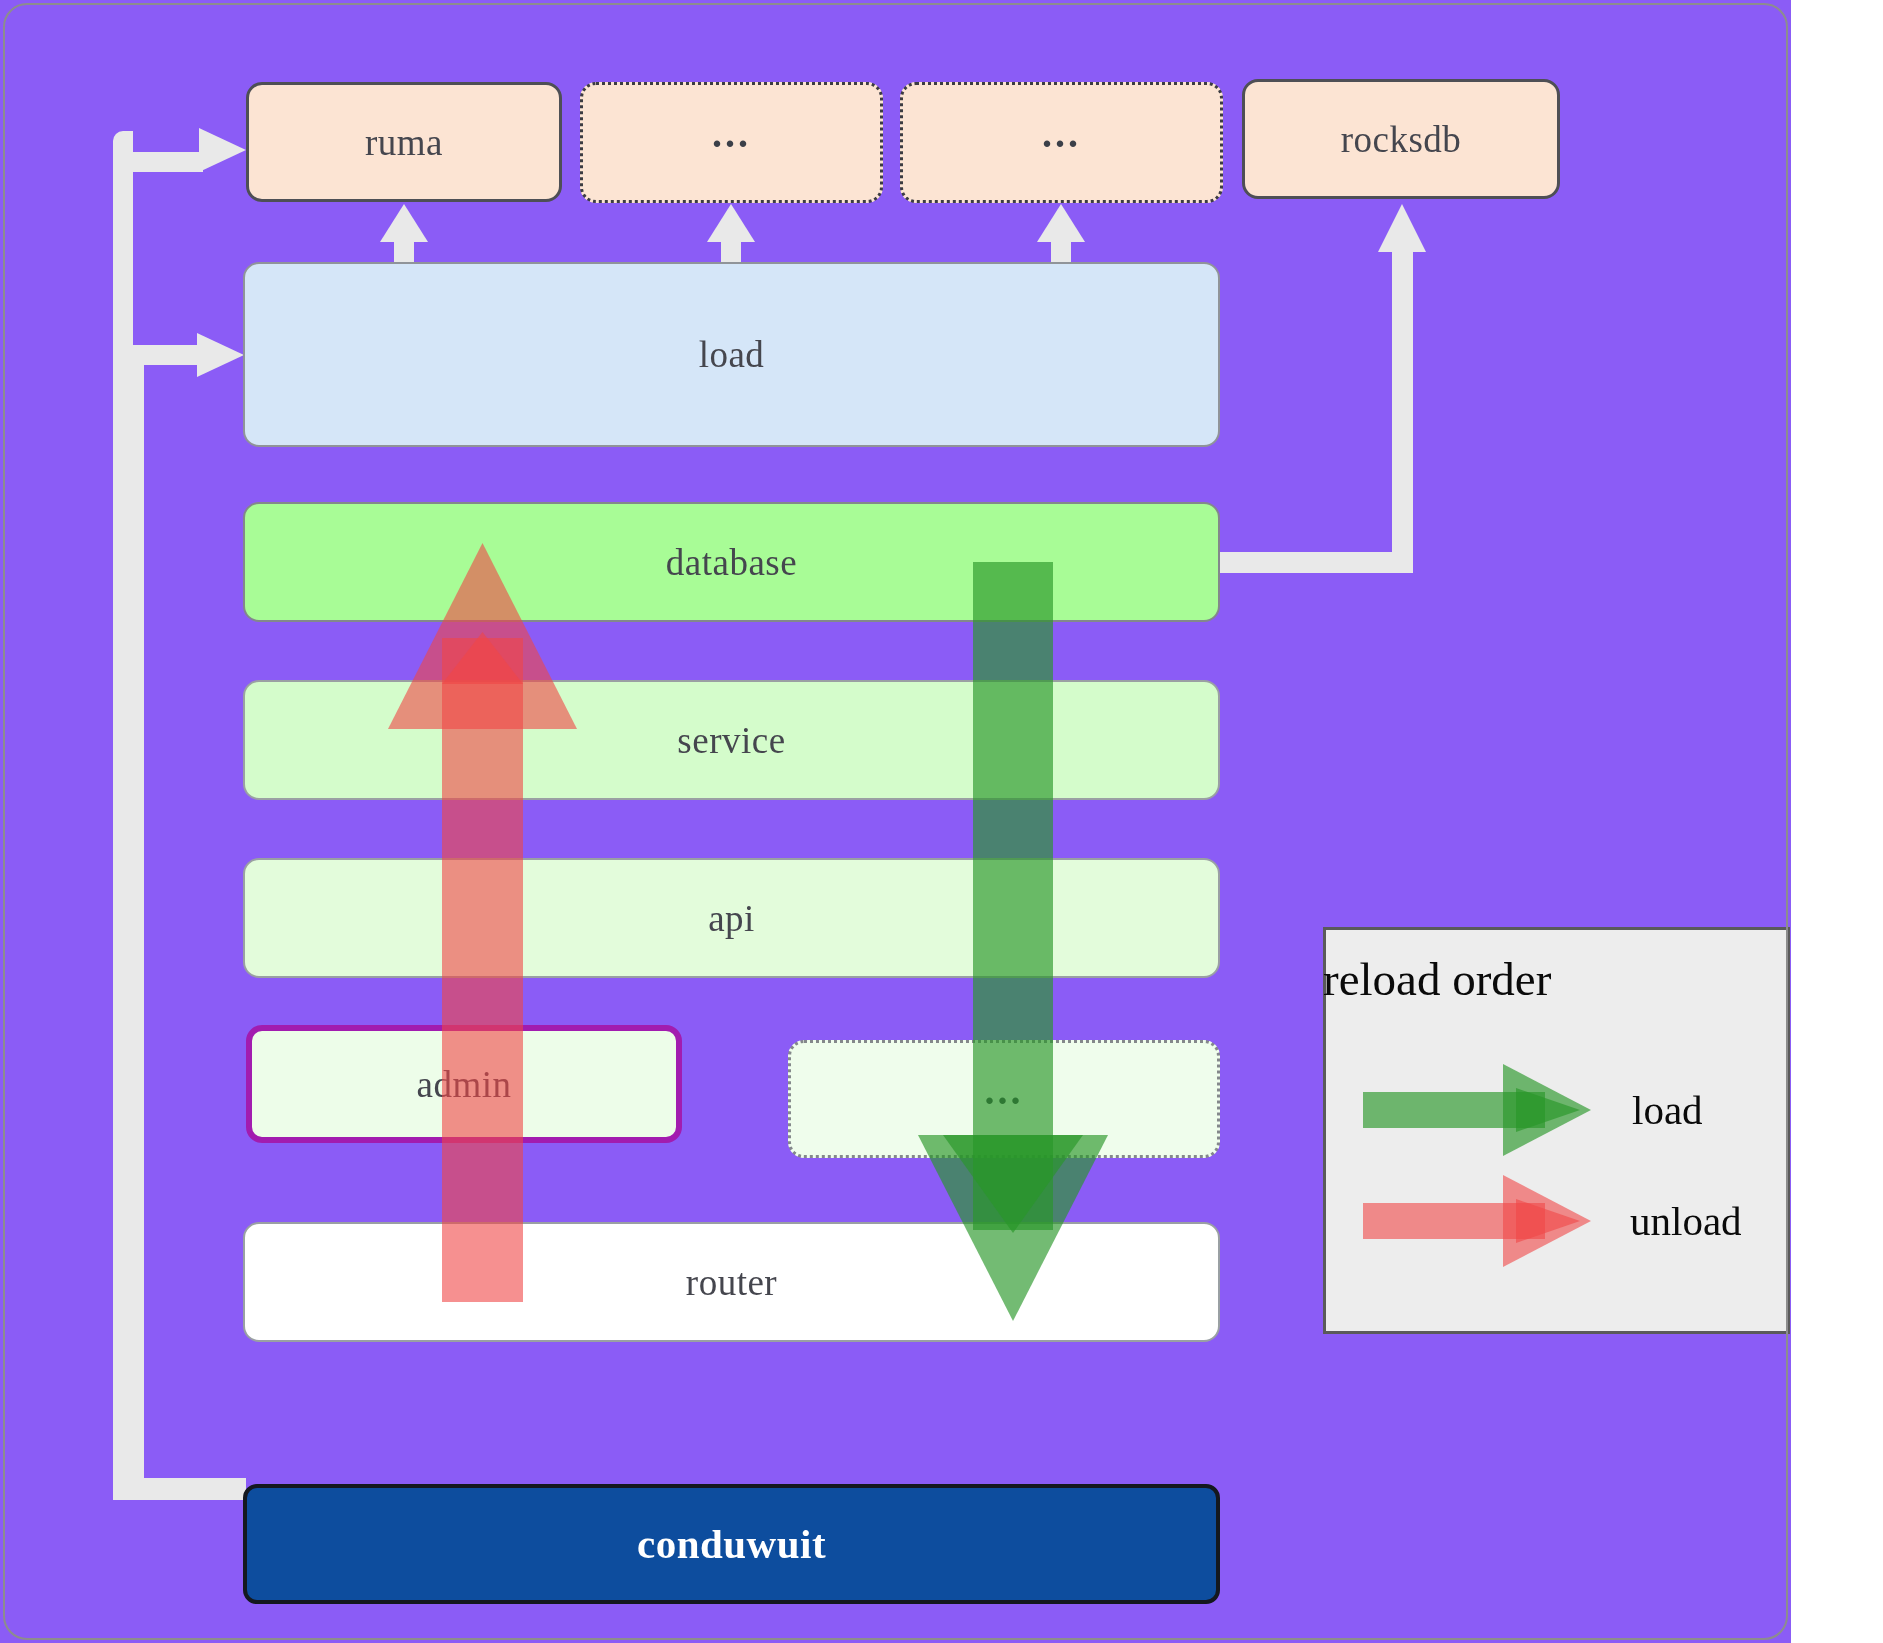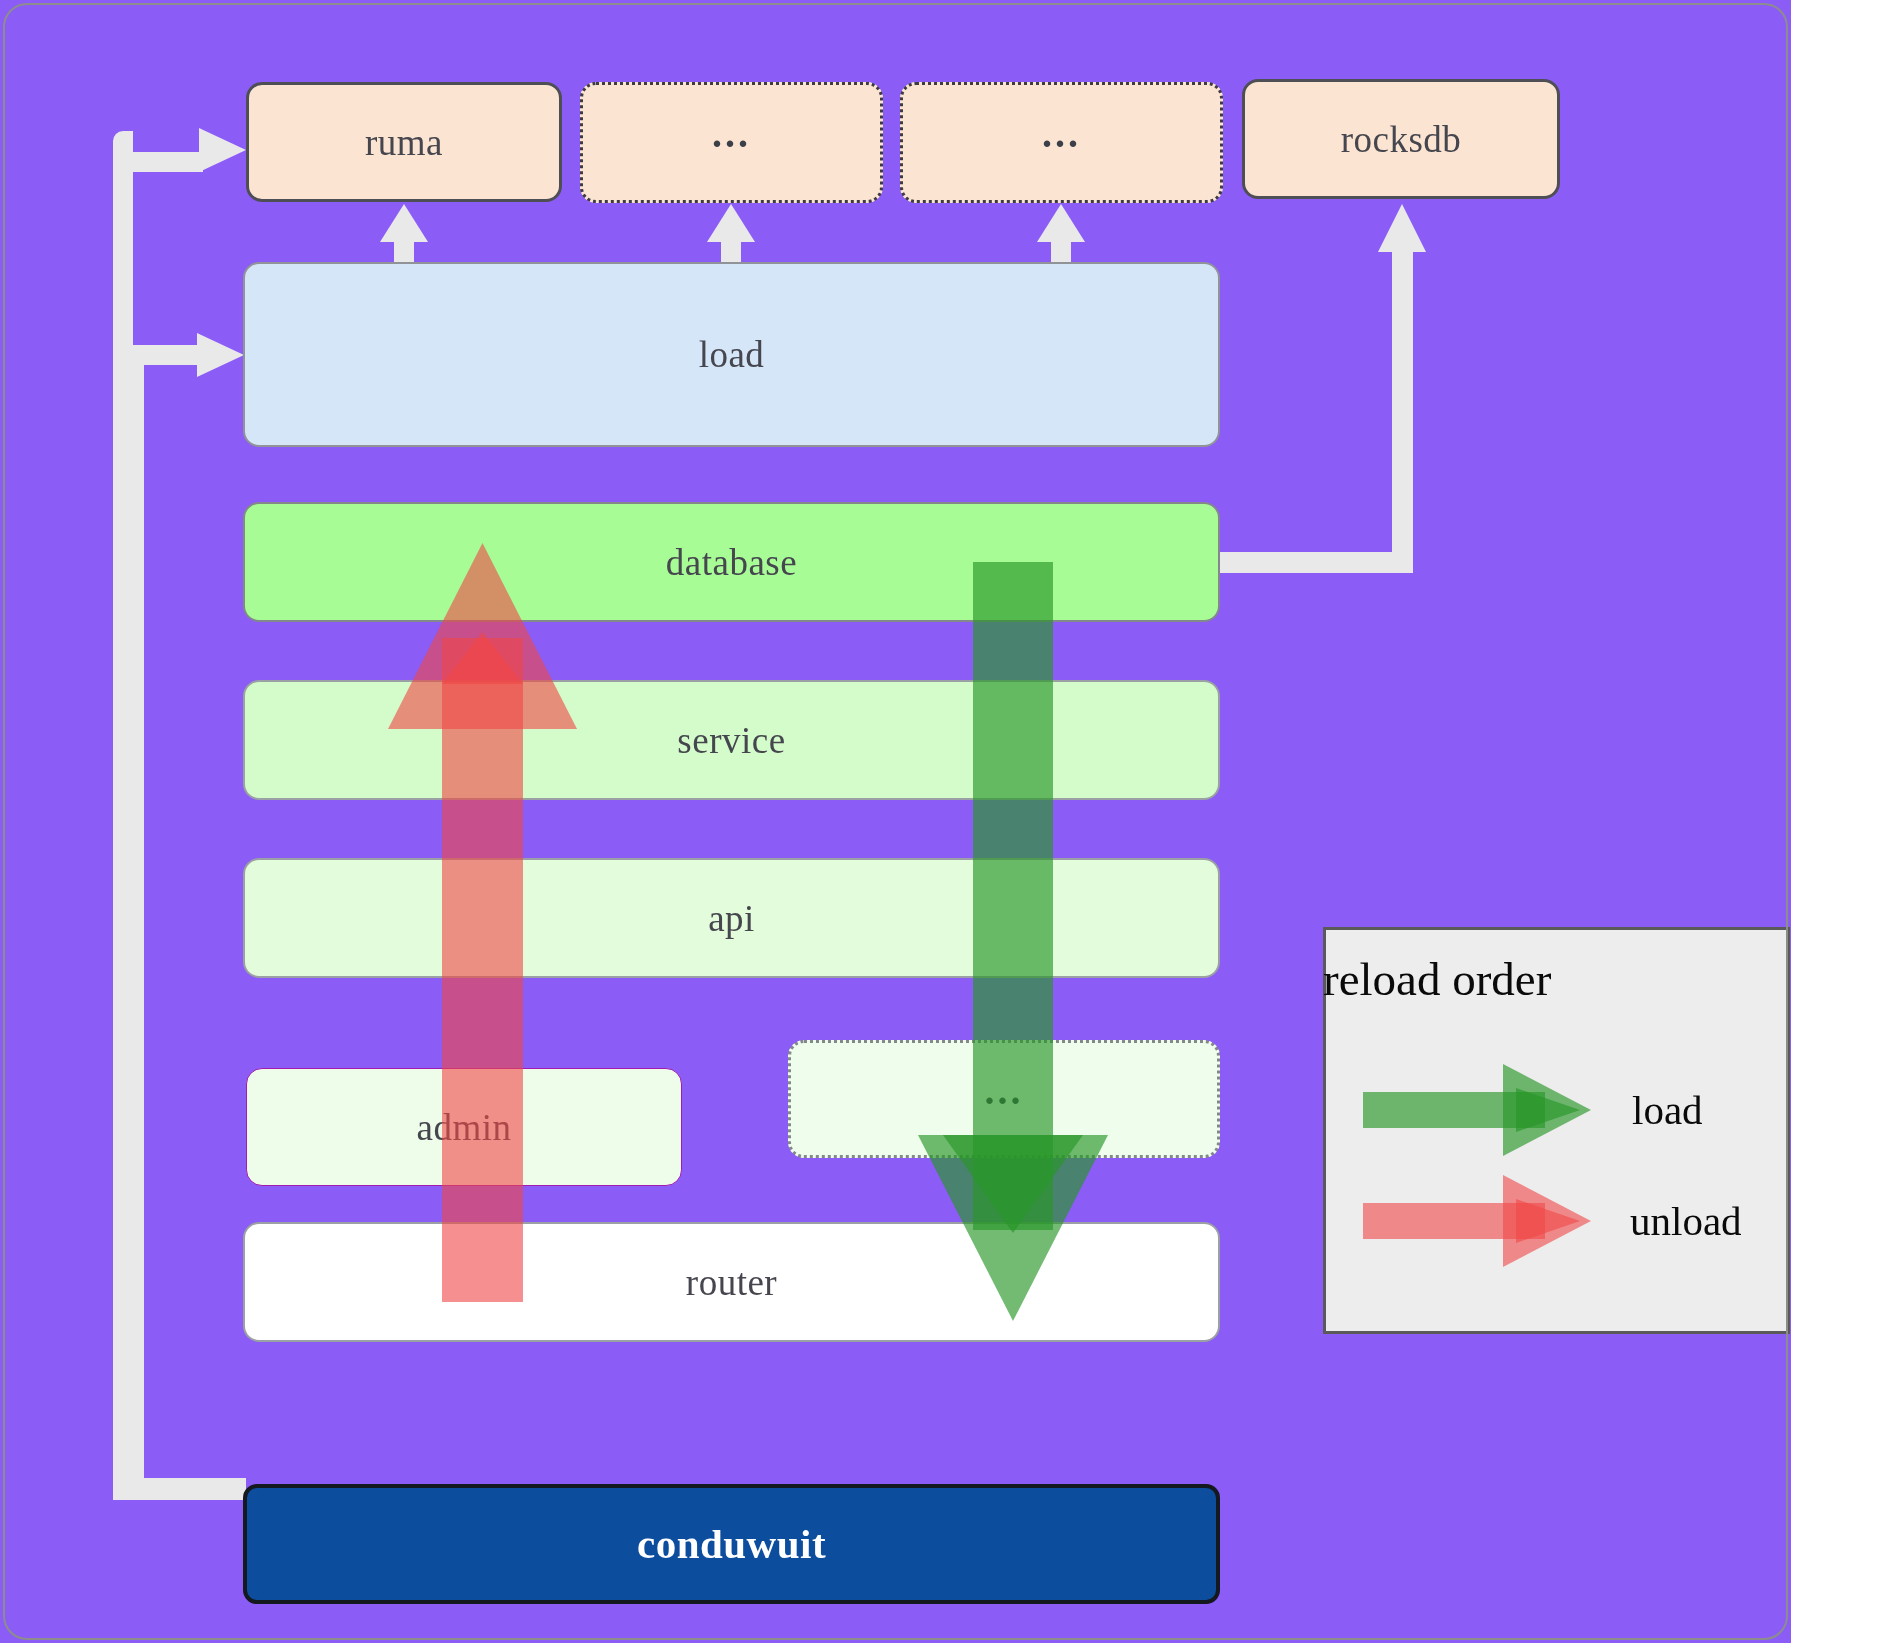--- a/index.html
+++ b/index.html
@@ -28,21 +28,21 @@
   
   .b-ruma   {left:246px;top:82px;width:316px;height:120px;background:#fce4d3;border:3px solid #4e4f55;}
   .b-dots-a {left:580px;top:82px;width:303px;height:121px;background:#fce4d3;border:3px dotted #3c3c42;}
   .b-dots-b {left:900px;top:82px;width:323px;height:121px;background:#fce4d3;border:3px dotted #3c3c42;}
   .b-rocksdb{left:1242px;top:79px;width:318px;height:120px;background:#fce4d3;border:3px solid #4e4f55;}
   
   .b-core    {left:243px;top:262px;width:977px;height:185px;background:#d5e6f8;border:2px solid #909499;}
   .b-database{left:243px;top:502px;width:977px;height:120px;background:#a8fc96;border:2px solid #83888b;}
   .b-service {left:243px;top:680px;width:977px;height:120px;background:#d4fccb;border:2px solid #9aa0a3;}
   .b-api     {left:243px;top:858px;width:977px;height:120px;background:#e3fcdb;border:2px solid #9aa0a3;}
-  .b-admin   {left:246px;top:1068px;width:436px;height:118px;background:#edfde9;border:1px solid #a21caf;}
+  .b-admin   {left:246px;top:1025px;width:436px;height:118px;background:#edfde9;border:6px solid #a21caf;}
   .b-dots-c  {left:788px;top:1040px;width:432px;height:118px;background:#effdec;border:3px dotted #84888b;}
   .b-router  {left:243px;top:1222px;width:977px;height:120px;background:#ffffff;border:2px solid #9aa0a3;}
   .b-conduwuit{left:243px;top:1440px;width:977px;height:120px;background:#0d4d9e;border:4px solid #14181f;border-radius:14px;
                color:#ffffff;font-weight:600;font-size:41px;margin-top:44px;}
   
   .conn{position:absolute;background:#e9e9e9;}
   .c-bottom-h   {left:113px;top:1478px;width:133px;height:22px;border-radius:0 0 0 10px;}
   .c-outer-v    {left:113px;top:131px;width:20px;height:1369px;border-radius:10px 0 0 0;}
   .c-inner-v    {left:124px;top:345px;width:20px;height:1155px;}
   .c-ruma-h     {left:113px;top:152px;width:90px;height:20px;}

